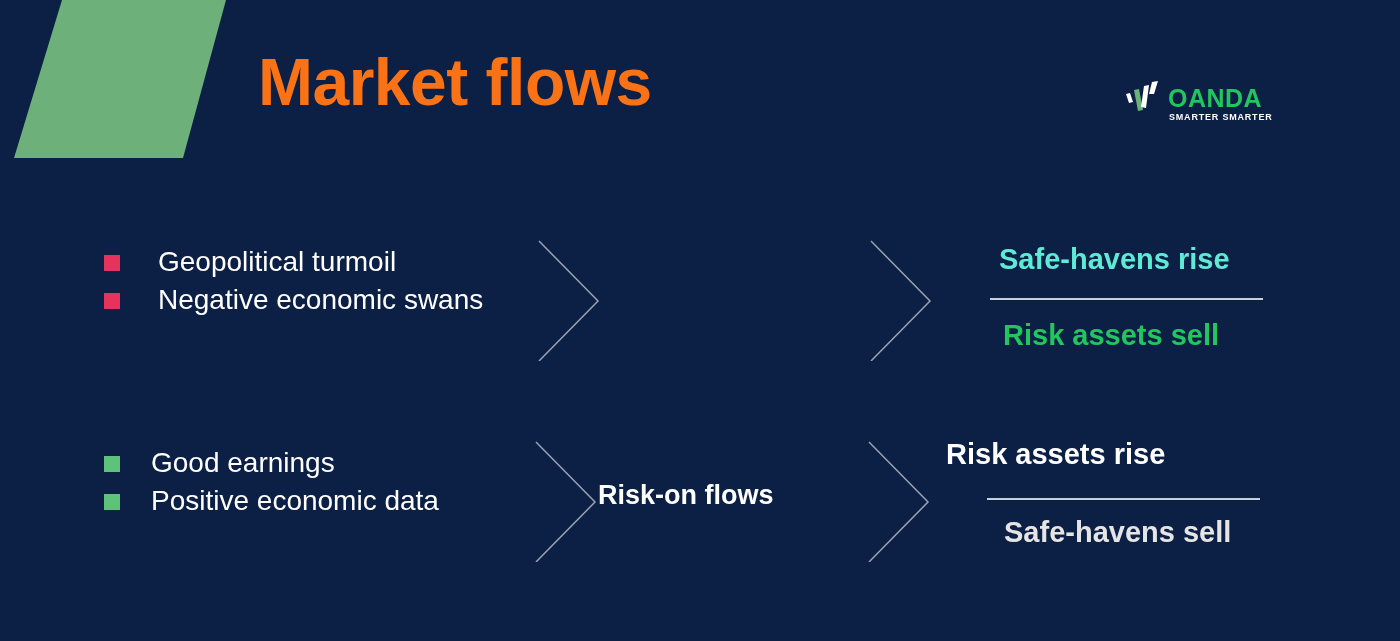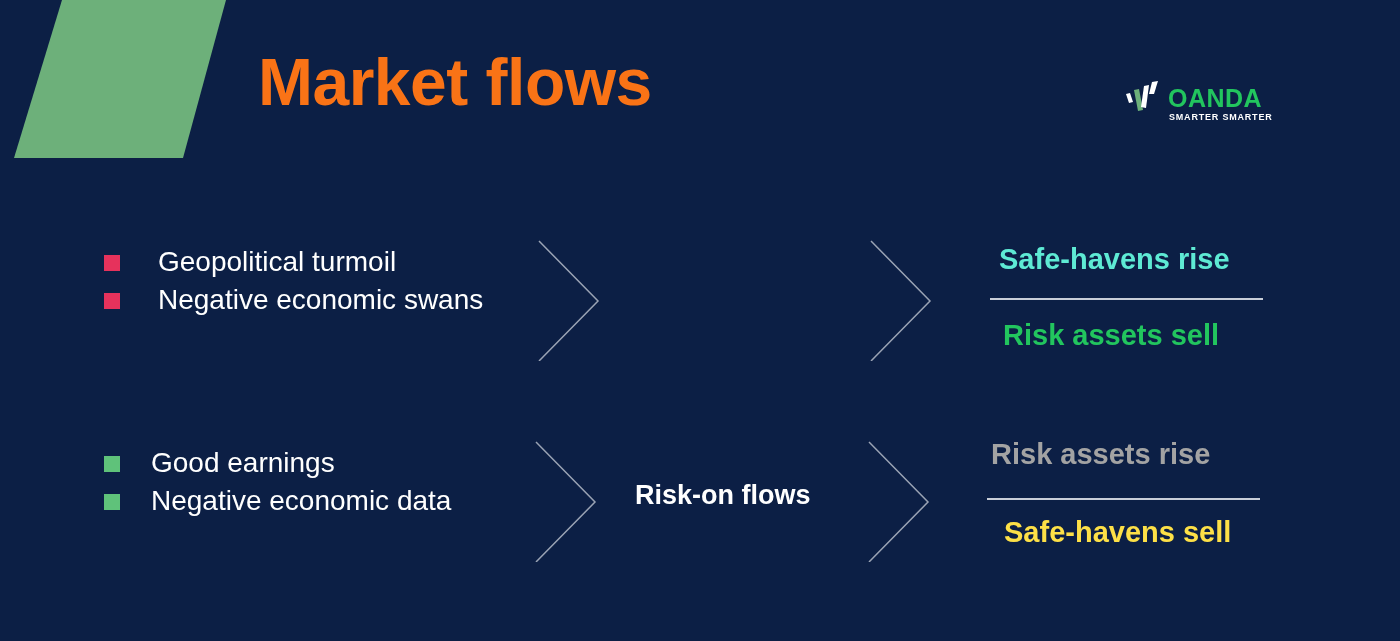--- a/index.html
+++ b/index.html
@@ -100,26 +100,26 @@
 </div>
 
 <div class="row bottom">
   <ul class="bullets">
     <li>
       <span class="sq" style="background:#5fc27a"></span>
       <span class="txt">Good earnings</span>
     </li>
     <li>
       <span class="sq" style="background:#5fc27a"></span>
-      <span class="txt">Negative economic data</span>
+      <span class="txt">Positive economic data</span>
     </li>
   </ul>
   <svg class="chevron" style="left:533px" viewBox="0 0 70 122">
     <polyline points="3,2 62,62 3,122" fill="none" stroke="#9aa3b4" stroke-width="1.5"></polyline>
   </svg>
-  <div class="flow-label" style="left:635px">Risk-on flows</div>
+  <div class="flow-label" style="left:598px">Risk-on flows</div>
   <svg class="chevron" style="left:866px" viewBox="0 0 70 122">
     <polyline points="3,2 62,62 3,122" fill="none" stroke="#9aa3b4" stroke-width="1.5"></polyline>
   </svg>
-  <div class="outcome" style="left:991px; top:2px; color:#a3a3a3">Risk assets rise</div>
+  <div class="outcome" style="left:946px; top:2px; color:#ffffff">Risk assets rise</div>
   <div class="divider" style="left:987px; top:62px; width:273px"></div>
-  <div class="outcome" style="left:1004px; top:80px; color:#fde047">Safe-havens sell</div>
+  <div class="outcome" style="left:1004px; top:80px; color:#e5e5e5">Safe-havens sell</div>
 </div>
 
 </body></html>

